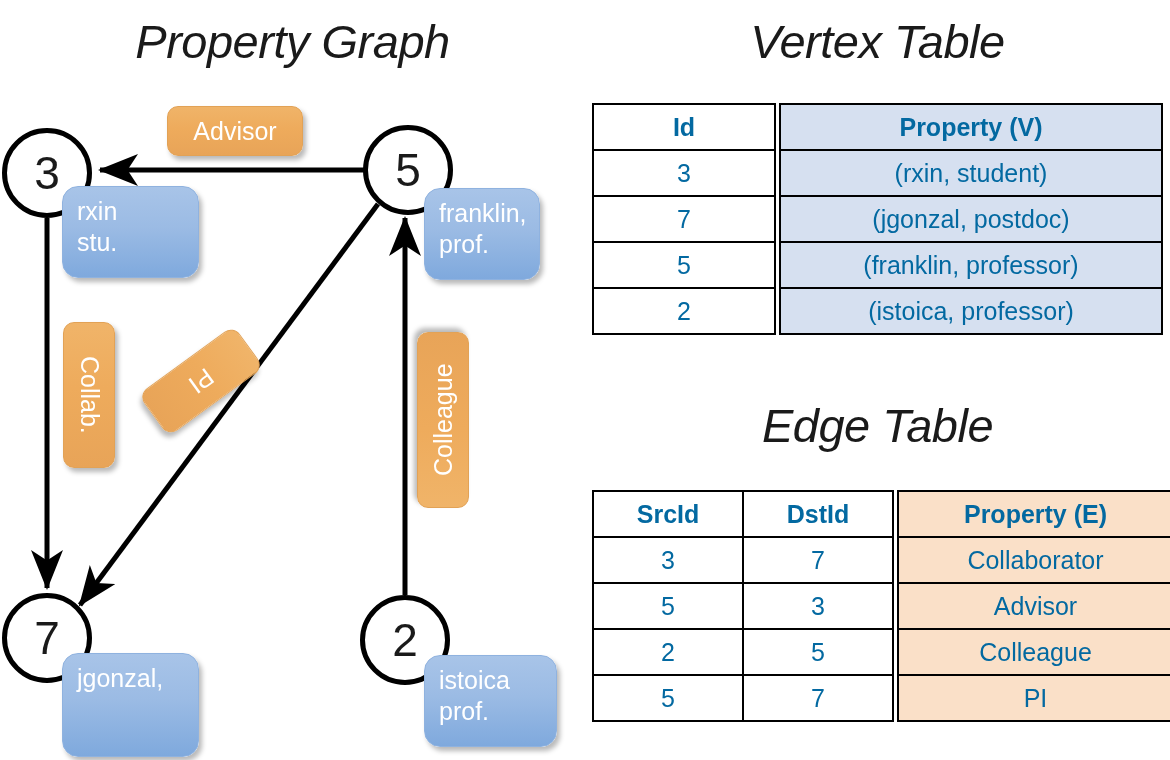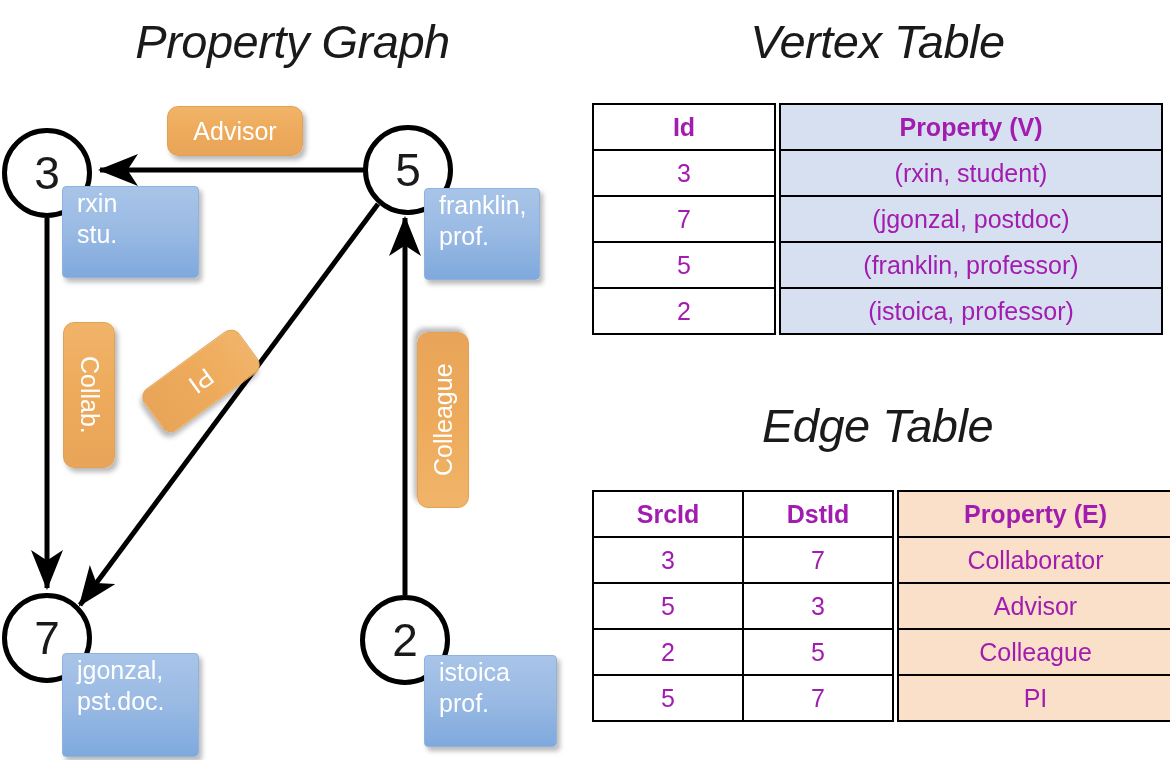--- a/index.html
+++ b/index.html
@@ -56,28 +56,28 @@
     justify-content: center;
     font-size: 46px;
     font-weight: 300;
     color: #1a1a1a;
     line-height: 1;
     z-index: 5;
   }
 
   .prop-box {
     position: absolute;
-    border-radius: 4px;
+    border-radius: 16px;
     background: linear-gradient(to bottom, #a8c4e8 0%, #9bbbe4 45%, #7fa9dd 100%);
     border: 1px solid #8fb2df;
     box-shadow: 3px 4px 5px rgba(0,0,0,0.28);
     color: #ffffff;
     font-size: 25px;
     line-height: 1.22;
-    padding: 1px 0 9px 14px;
+    padding: 9px 0 9px 14px;
     box-sizing: border-box;
     z-index: 8;
     font-weight: 300;
   }
 
   .edge-label {
     position: absolute;
     border-radius: 11px;
     background: linear-gradient(to bottom, #f0b469 0%, #eeab5c 45%, #e8a458 100%);
     border: 1px solid #e2a256;
@@ -107,21 +107,21 @@
     table-layout: fixed;
     font-family: "Liberation Sans", sans-serif;
     font-weight: 300;
   }
   table.t td, table.t th {
     border: 2px solid #000;
     height: 46px;
     text-align: center;
     font-size: 25px;
     font-weight: 300;
-    color: #a21caf;
+    color: #0369a1;
     padding: 0 4px;
     box-sizing: border-box;
   }
   table.t th {
     font-weight: bold;
     font-size: 25px;
   }
   .fill-blue td, .fill-blue th { background: #d6e0f0; }
   .fill-peach td, .fill-peach th { background: #fae0c8; }
 
@@ -166,21 +166,20 @@
     <div>stu.</div>
   </div>
 
   <div class="prop-box" style="left:424px; top:188px; width:116px; height:92px;">
     <div>franklin,</div>
     <div>prof.</div>
   </div>
 
   <div class="prop-box" style="left:62px; top:653px; width:137px; height:104px;">
     <div>jgonzal,</div>
-    <div>pst.doc.</div>
   </div>
 
   <div class="prop-box" style="left:424px; top:655px; width:133px; height:92px;">
     <div>istoica</div>
     <div>prof.</div>
   </div>
 
   <div class="edge-label" style="left:167px; top:106px; width:136px; height:50px;">Advisor</div>
 
   <div class="edge-label vert" style="left:63px; top:322px; width:52px; height:146px;">Collab.</div>

